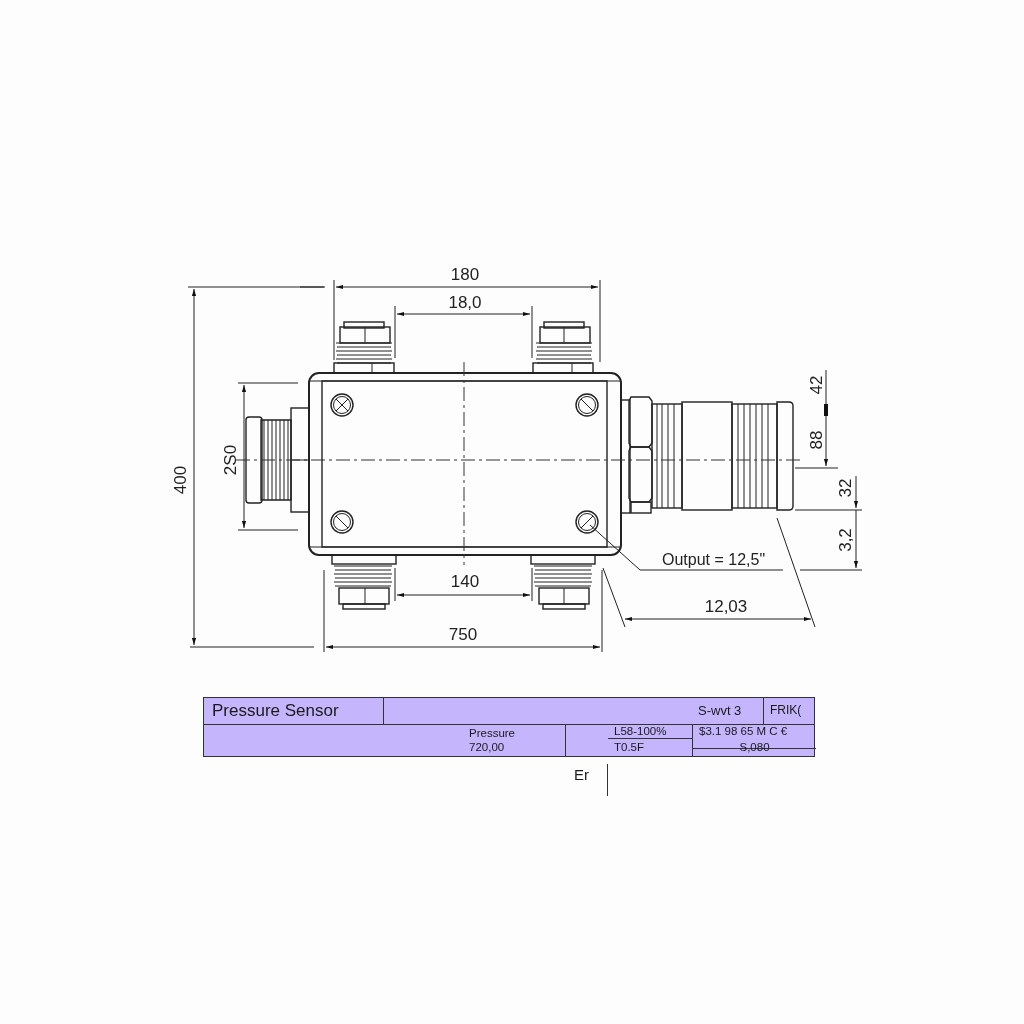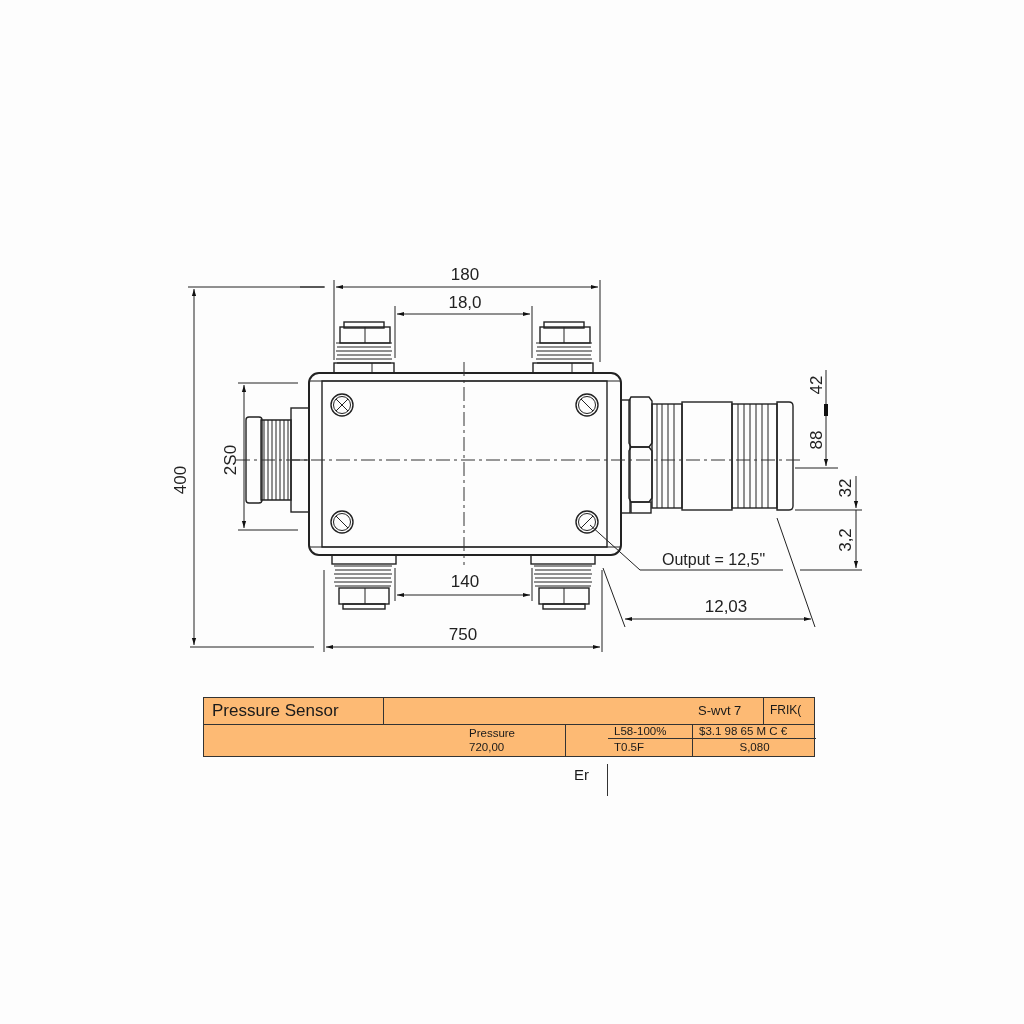--- a/index.html
+++ b/index.html
@@ -8,21 +8,21 @@
   #drawing { position: absolute; left: 0; top: 0; width: 1024px; height: 1024px; }
   #drawing text { font-family: "Liberation Sans", "DejaVu Sans", sans-serif; fill: #222; }
   .ln { stroke: #222; stroke-width: 1.4; fill: none; }
   .thin { stroke: #222; stroke-width: 1; fill: none; }
   .body { stroke: #222; stroke-width: 2; fill: #fdfdfd; }
   .center { stroke: #333; stroke-width: 1; stroke-dasharray: 14 4 3 4; fill: none; }
   .dim { stroke: #222; stroke-width: 1; fill: none; }
   .arrow { fill: #111; }
   .dimtext { font-size: 17px; }
   #title-block { position: absolute; left: 203px; top: 697px; width: 612px; height: 60px;
-                 border: 1.5px solid #333; box-sizing: border-box; background: #fdba74; }
+                 border: 1.5px solid #333; box-sizing: border-box; background: #c4b5fd; }
   .tb-row1 { position: absolute; left: 0; top: 0; height: 26px; width: 100%; border-bottom: 1px solid #333; }
   .tb-row2 { position: absolute; left: 0; top: 26px; height: 32px; width: 100%; }
   .cell { position: absolute; top: 0; height: 100%; box-sizing: border-box; border-right: 1px solid #333;
           white-space: nowrap; overflow: hidden; }
   .cell.last { border-right: none; }
   .t-big { font-size: 17px; line-height: 25px; padding-left: 8px; }
   .t-sm { font-size: 11.5px; line-height: 13px; padding-left: 6px; padding-top: 3px; }
   .t-mid { font-size: 12px; line-height: 14px; padding-left: 6px; }
   .sub { position: absolute; left: 0; width: 100%; box-sizing: border-box; }
 </style>
@@ -186,31 +186,31 @@
     <line x1="603" y1="568" x2="625" y2="627" class="dim"></line>
     <line x1="777" y1="518" x2="815" y2="627" class="dim"></line>
     <line x1="625" y1="619" x2="811" y2="619" class="dim" marker-start="url(#ar)" marker-end="url(#ar)"></line>
     <text x="726" y="612" text-anchor="middle" class="dimtext">12,03</text>
   </g>
 </svg>
 
 <div id="title-block">
   <div class="tb-row1">
     <div class="cell t-big" style="left:0;width:180px;">Pressure Sensor</div>
-    <div class="cell t-mid" style="left:488px;width:72px;line-height:25px;font-size:13px;">S-wvt 7</div>
+    <div class="cell t-mid" style="left:488px;width:72px;line-height:25px;font-size:13px;">S-wvt 3</div>
     <div class="cell last t-mid" style="left:560px;width:52px;line-height:25px;font-size:12px;">FRIK(</div>
   </div>
   <div class="tb-row2">
     <div class="cell" style="left:259px;width:103px;">
       <div class="t-sm">Pressure</div>
       <div class="t-sm" style="padding-top:1px;">720,00</div>
     </div>
     <div class="cell" style="left:362px;width:42px;font-size:15px;line-height:22px;padding-left:8px;margin-top:40px;">Er</div>
     <div class="cell" style="left:404px;width:85px;">
       <div class="sub t-sm" style="top:0;height:15px;border-bottom:1px solid #333;padding-top:1px;">L58-100%</div>
       <div class="sub t-sm" style="top:15px;height:16px;padding-top:2px;">T0.5F</div>
     </div>
     <div class="cell last" style="left:489px;width:123px;">
-      <div class="sub t-sm" style="top:0;height:15px;border-bottom:1px solid #333;padding-top:1px;">$3.1  98  65  M C €</div>
+      <div class="sub t-sm" style="top:0;height:25px;border-bottom:1px solid #333;padding-top:1px;">$3.1  98  65  M C €</div>
       <div class="sub t-sm" style="top:15px;height:16px;padding-top:2px;text-align:center;padding-left:0;">S,080</div>
     </div>
   </div>
 </div>
 
 </body></html>

